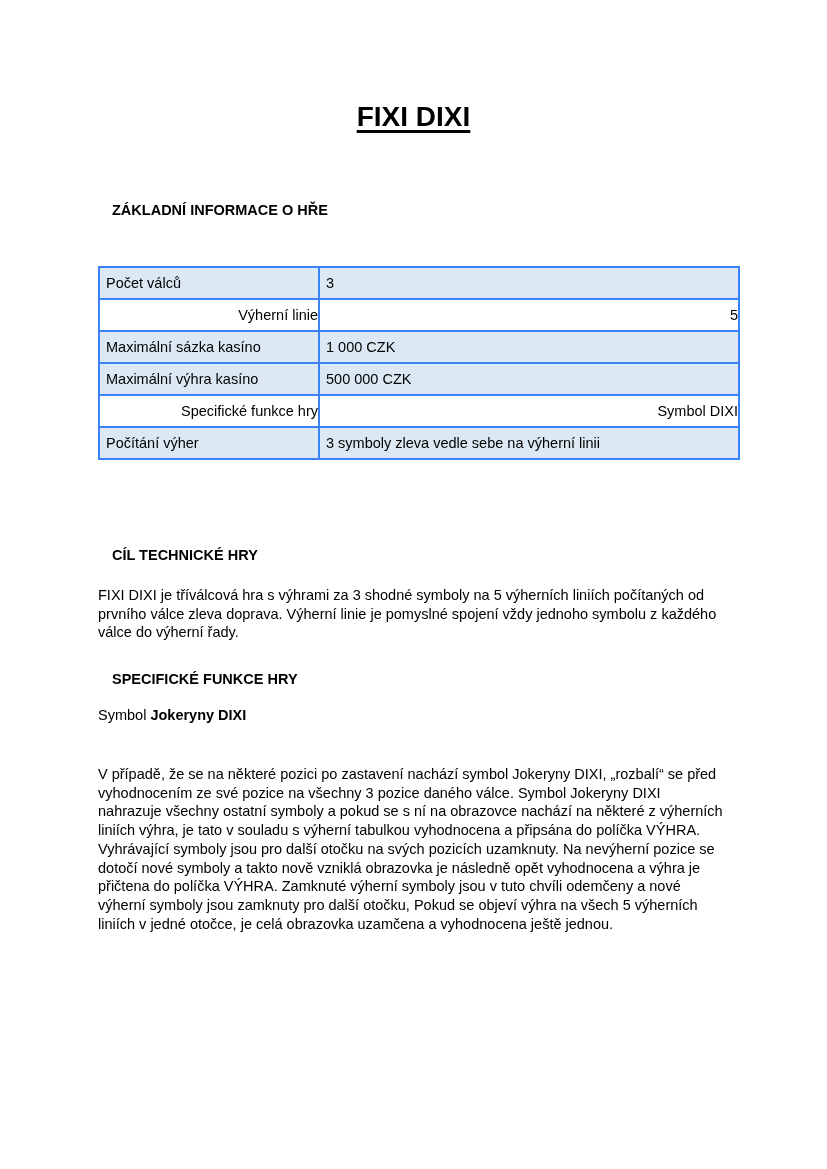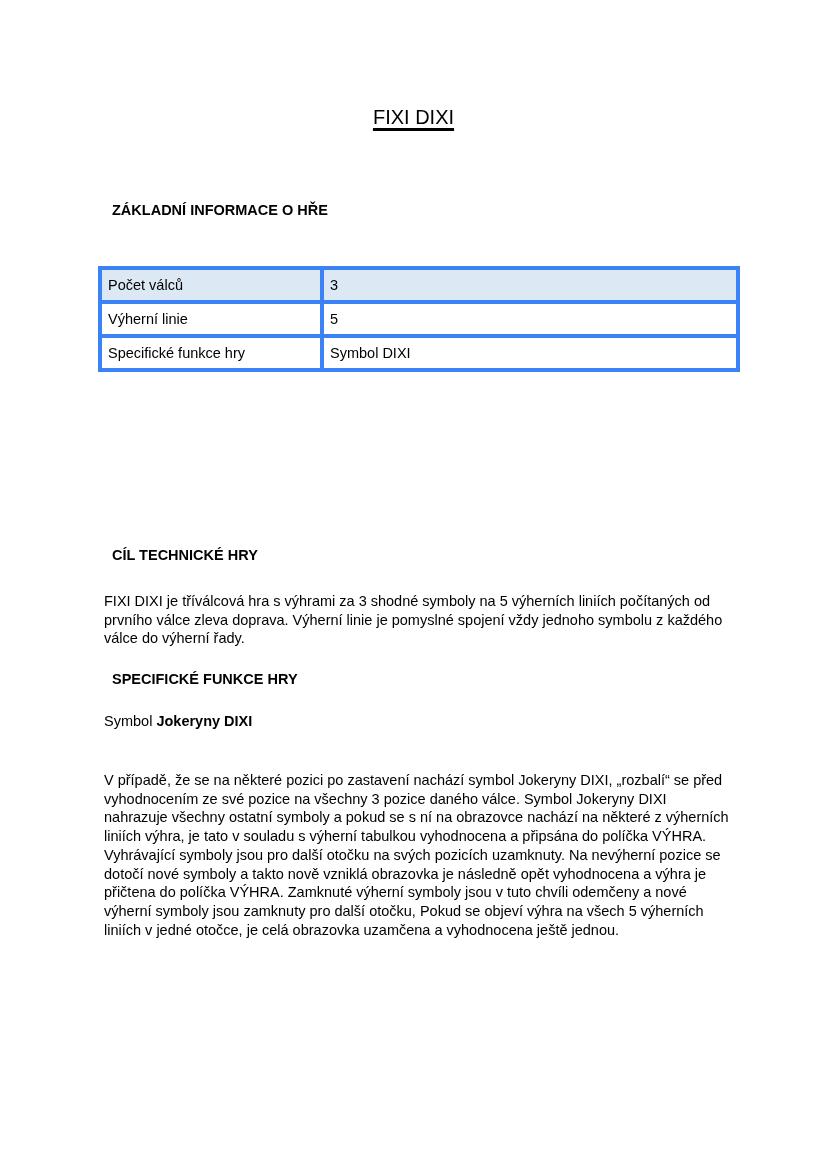--- a/index.html
+++ b/index.html
@@ -14,22 +14,22 @@
       font-family: "Liberation Sans", sans-serif;
       color: #000000;
       overflow: hidden;
     }
     .page-title {
       position: absolute;
       top: 97px;
       left: 0;
       width: 827px;
       text-align: center;
-      font-size: 20px;
-      font-weight: normal;
+      font-size: 28px;
+      font-weight: bold;
       line-height: 40px;
     }
     .page-title span {
       text-decoration: underline;
       text-decoration-thickness: 3px;
       text-underline-offset: 4px;
     }
     .section-heading {
       position: absolute;
       left: 98px;
@@ -40,42 +40,43 @@
     }
     .info-table {
       position: absolute;
       top: 266px;
       left: 98px;
       width: 642px;
       border-collapse: collapse;
       font-size: 14.5px;
     }
     .info-table td {
-      border: 4px solid #3b82f6;
+      border: 2px solid #3b82f6;
       height: 30px;
       padding: 0 0 0 6px;
       vertical-align: middle;
       line-height: 18px;
     }
     .info-table td.label-cell {
       width: 212px;
     }
     .info-table tr.shaded td {
       background: #dce9f5;
     }
     .info-table tr.plain td {
       background: #ffffff;
+      text-align: right;
     }
     .paragraph {
       position: absolute;
       left: 98px;
       width: 640px;
       font-size: 14.5px;
       line-height: 18.7px;
-      margin: 6px;
+      margin: 0;
     }
   </style>
 </head>
 <body>
 
 <h1 class="page-title" style="margin:0;">
   <span>FIXI DIXI</span>
 </h1>
 
 <h2 class="section-heading" style="top:187px;">ZÁKLADNÍ INFORMACE O HŘE</h2>
@@ -83,23 +84,35 @@
 <table class="info-table">
   <tbody>
     <tr class="shaded">
       <td class="label-cell">Počet válců</td>
       <td>3</td>
     </tr>
     <tr class="plain">
       <td class="label-cell">Výherní linie</td>
       <td>5</td>
     </tr>
+    <tr class="shaded">
+      <td class="label-cell">Maximální sázka kasíno</td>
+      <td>1 000 CZK</td>
+    </tr>
+    <tr class="shaded">
+      <td class="label-cell">Maximální výhra kasíno</td>
+      <td>500 000 CZK</td>
+    </tr>
     <tr class="plain">
       <td class="label-cell">Specifické funkce hry</td>
       <td>Symbol DIXI</td>
+    </tr>
+    <tr class="shaded">
+      <td class="label-cell">Počítání výher</td>
+      <td>3 symboly zleva vedle sebe na výherní linii</td>
     </tr>
   </tbody>
 </table>
 
 <h2 class="section-heading" style="top:532px;">CÍL TECHNICKÉ HRY</h2>
 
 <p class="paragraph" style="top:586px;">FIXI DIXI je tříválcová hra s výhrami za 3 shodné symboly na 5 výherních liniích počítaných od prvního válce zleva doprava. Výherní linie je pomyslné spojení vždy jednoho symbolu z každého válce do výherní řady.</p>
 
 <h2 class="section-heading" style="top:656px;">SPECIFICKÉ FUNKCE HRY</h2>
 

